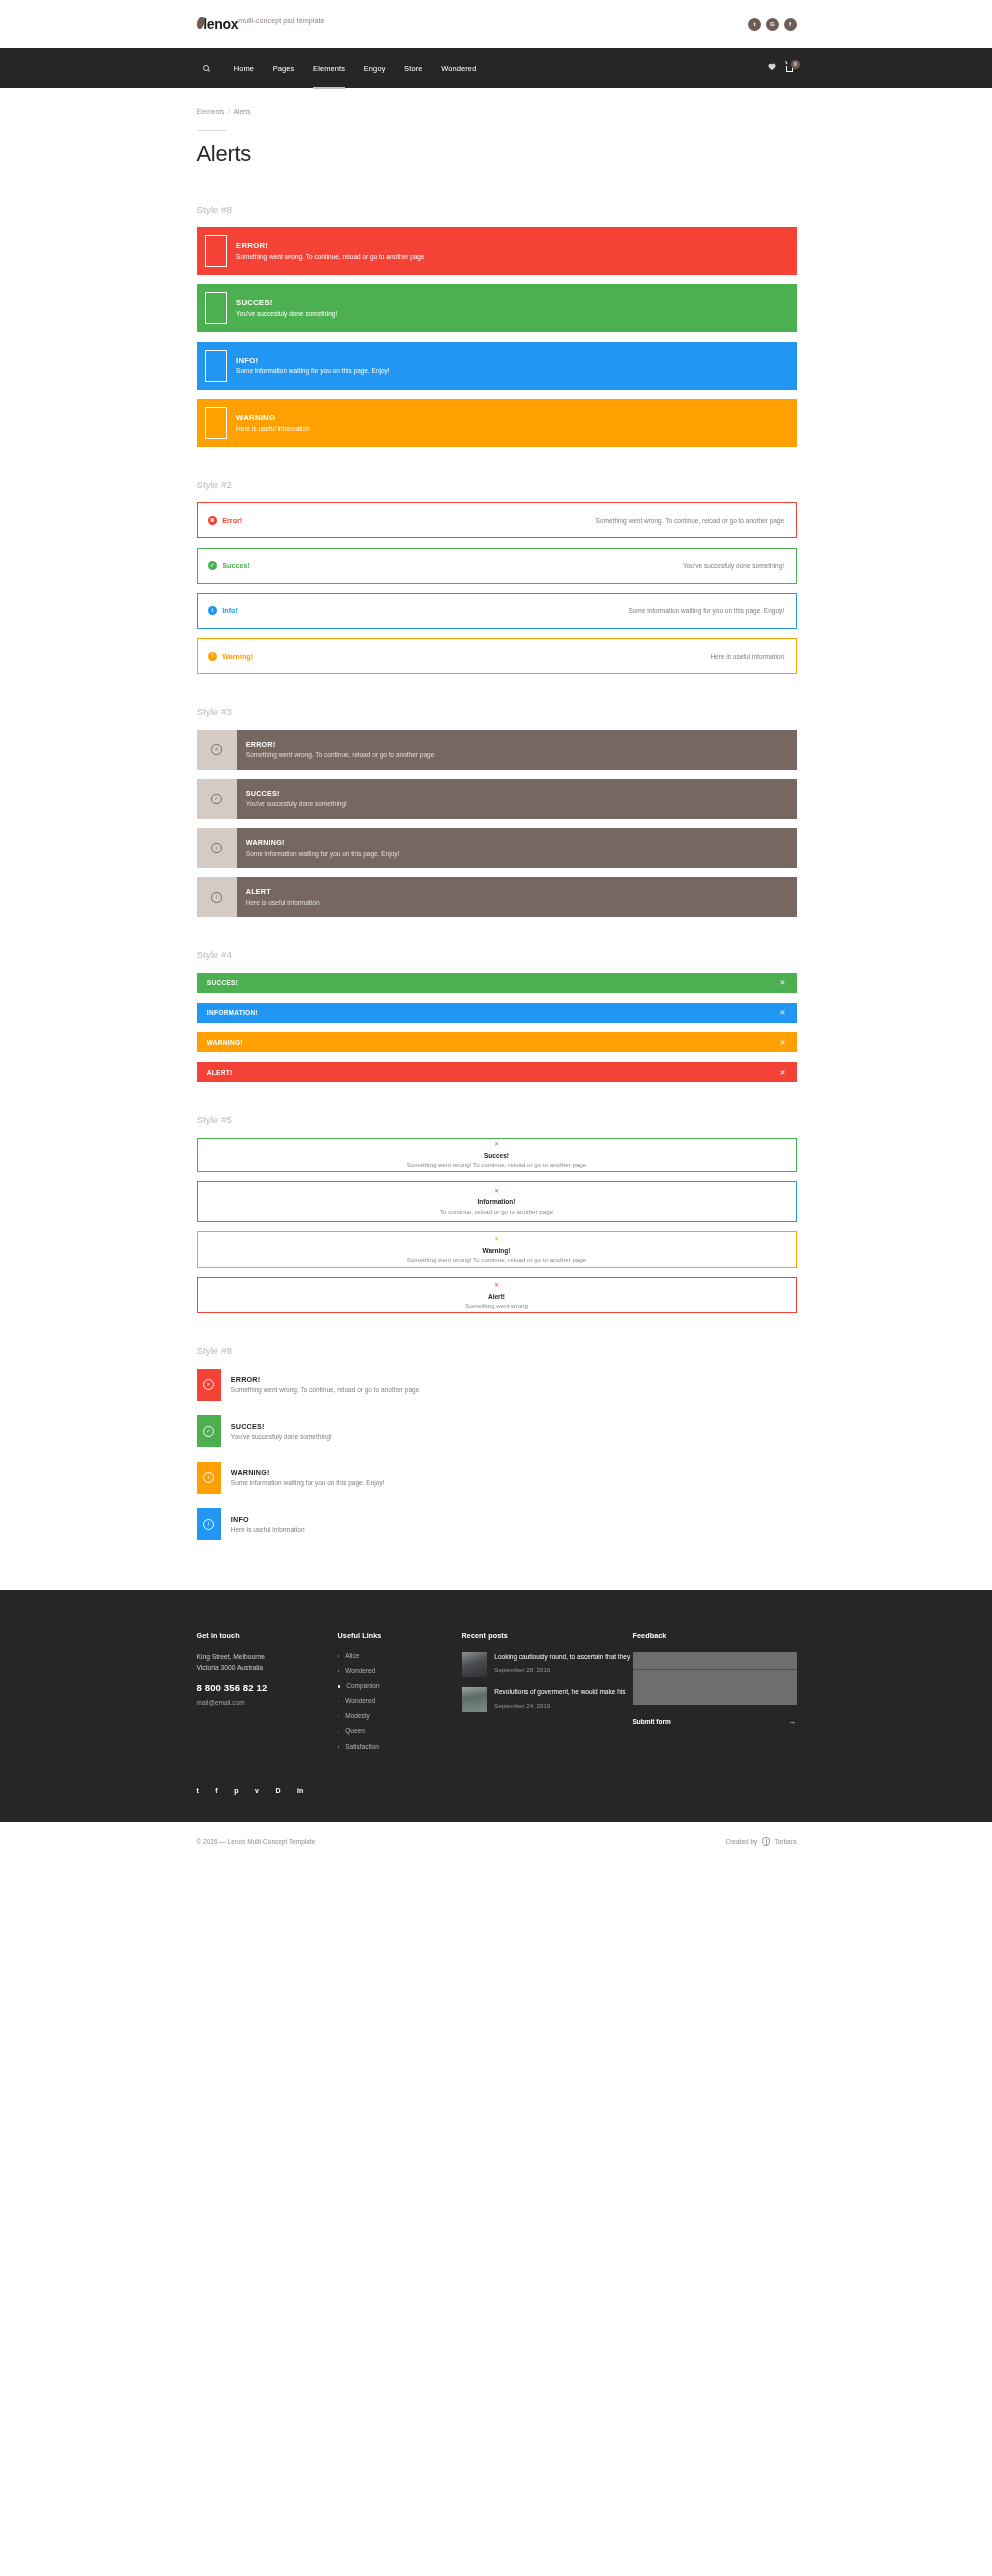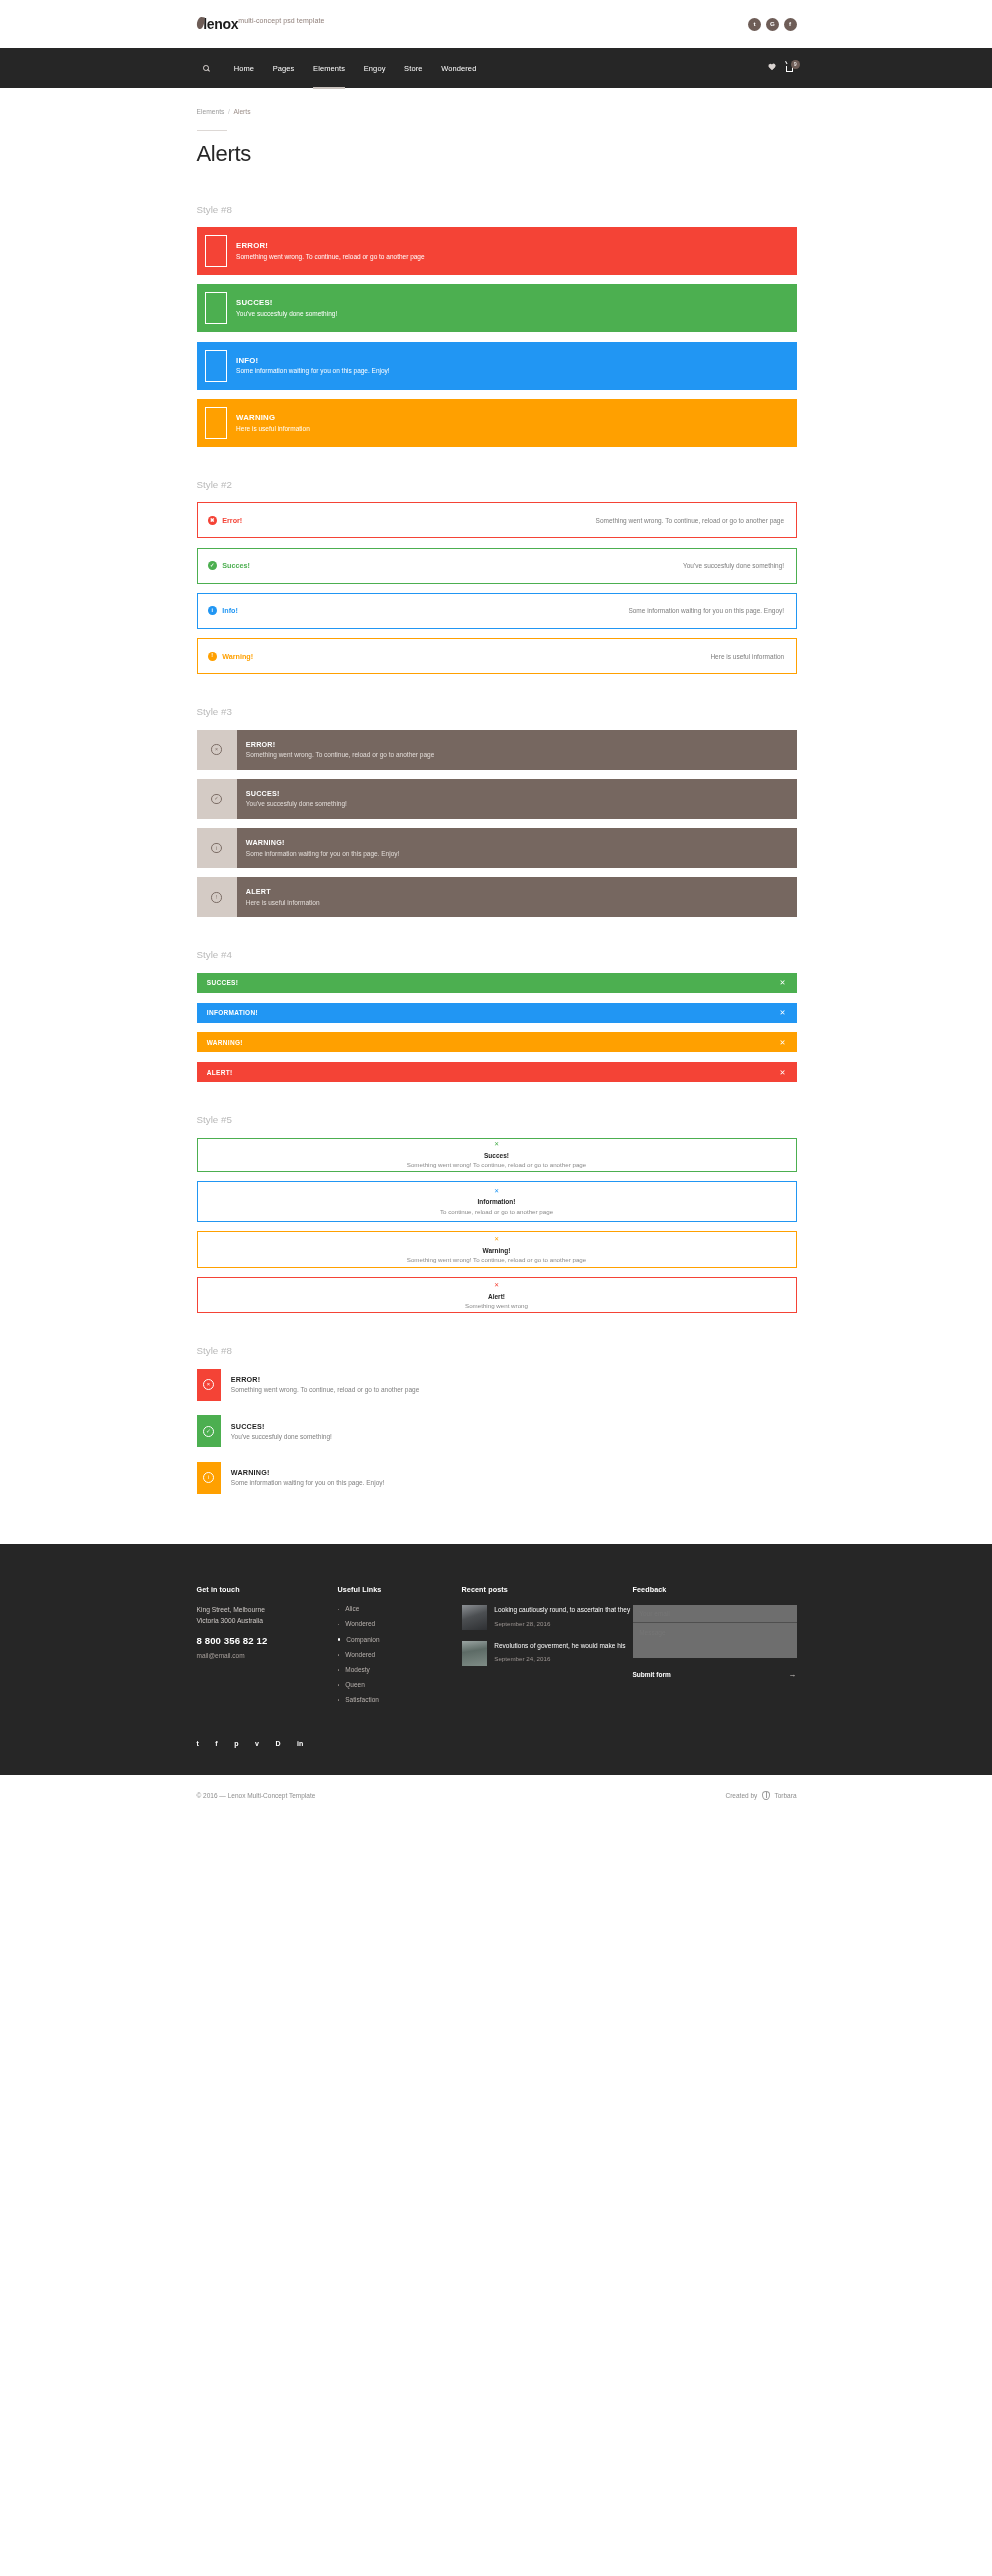--- a/index.html
+++ b/index.html
@@ -557,20 +557,29 @@
           <div class="a6-desc">You've succesfuly done something!</div>
         </div>
       </div>
       <div class="a6">
         <div class="a6-icon" style="background:#FFA000">
             <span class="a6-circle">i</span>
           </div>
         <div>
           <div class="a6-title">WARNING!</div>
           <div class="a6-desc">Some information waiting for you on this page. Enjoy!</div>
+        </div>
+      </div>
+      <div class="a6">
+        <div class="a6-icon" style="background:#2196F3">
+            <span class="a6-circle">!</span>
+          </div>
+        <div>
+          <div class="a6-title">INFO</div>
+          <div class="a6-desc">Here is useful information</div>
         </div>
       </div>
     </div>
   </div>
 
   <div class="spacer-bottom"></div>
 
   <div class="footer">
     <div class="container">
       <div class="footer-cols">

